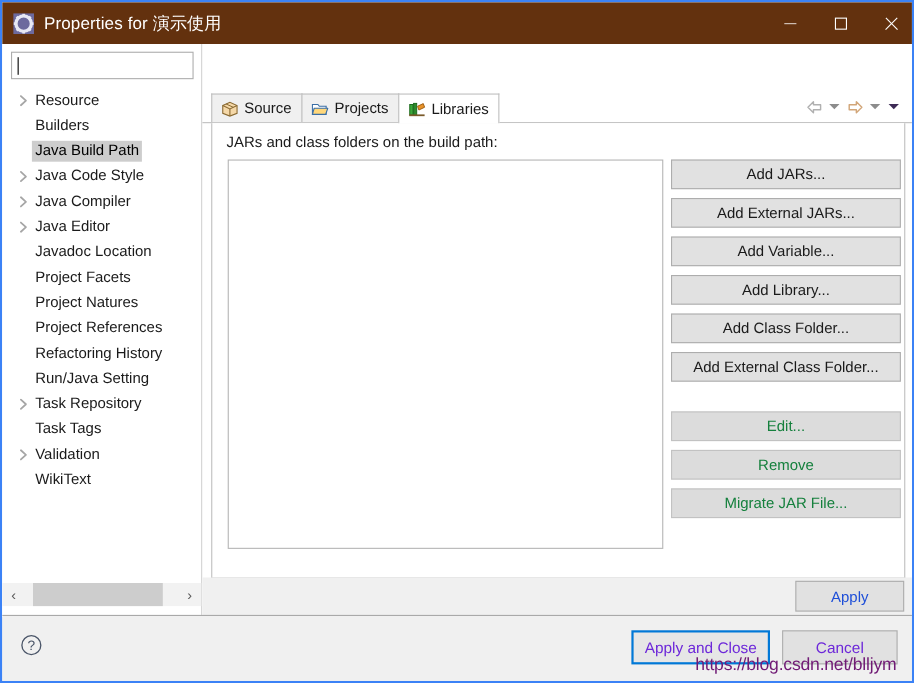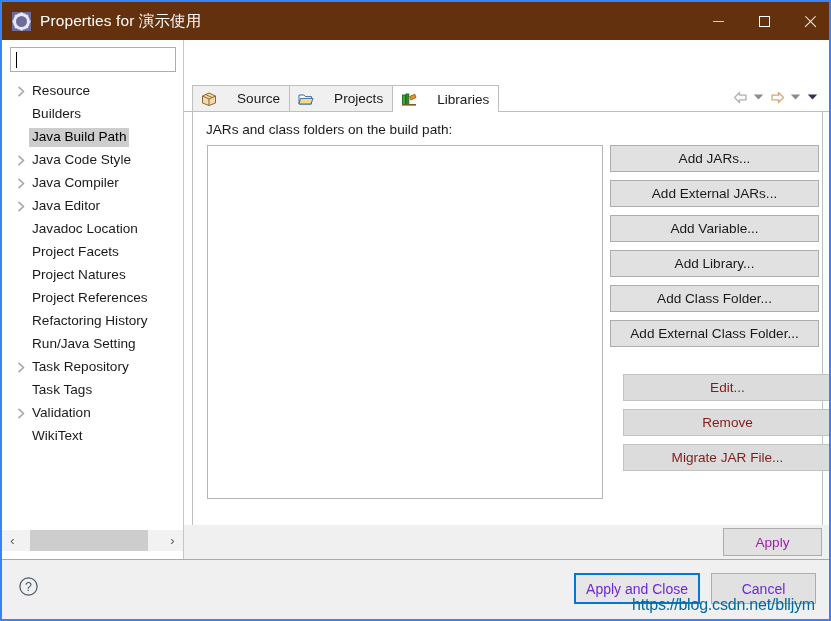--- a/index.html
+++ b/index.html
@@ -231,21 +231,21 @@
     border-bottom: 1px solid #bfbfbf;
     display: flex;
     align-items: flex-end;
     padding-left: 8px;
     box-sizing: border-box;
   }
   .tab {
     height: 26px;
     display: flex;
     align-items: center;
-    gap: 20px;
+    gap: 5px;
     padding: 0 9px 0 8px;
     box-sizing: border-box;
     background: #f0f0f0;
     border: 1px solid #bfbfbf;
     border-bottom: none;
     margin-right: -1px;
     font-size: 13.6px;
     color: #1a1a1a;
     position: relative;
     white-space: nowrap;
@@ -305,44 +305,43 @@
     font-size: 13.6px;
     color: #1a1a1a;
     font-family: "Liberation Sans", sans-serif;
     text-align: center;
     line-height: 25px;
     margin-bottom: 8px;
     padding: 0;
     cursor: default;
   }
   .side-btn.disabled {
-    color: #7f1d1d;
+    color: #15803d;
     background: #dcdcdc;
     border-color: #c2c2c2;
-    margin-left: 13px;
   }
   .side-btn.gap-top { margin-top: 19px; }
 
   
   .apply-row {
     position: absolute;
     left: 0; bottom: 0;
     width: 647px;
     height: 36px;
     background: #f0f0f0;
   }
   .apply-btn {
     position: absolute;
     right: 9px; top: 3px;
     width: 99px; height: 28px;
     background: #e1e1e1;
     border: 1px solid #adadad;
     box-sizing: border-box;
     font-size: 13.6px;
-    color: #a21caf;
+    color: #1d4ed8;
     font-family: "Liberation Sans", sans-serif;
     cursor: default;
   }
 
   
   .footer {
     position: absolute;
     left: 0; bottom: 0;
     width: 829px;
     height: 60px;
@@ -376,21 +375,21 @@
     min-width: 105px;
   }
   .footer-btn.focused {
     border: 2px solid #0078d7;
     background: #e6e6e6;
   }
   .watermark {
     position: absolute;
     left: 630px; top: 594px;
     font-size: 16px;
-    color: #0369a1;
+    color: #701a75;
     white-space: nowrap;
     letter-spacing: -0.2px;
     font-family: "Liberation Sans", sans-serif;
     pointer-events: none;
     z-index: 9;
   }
 </style>
 </head>
 <body>
 

